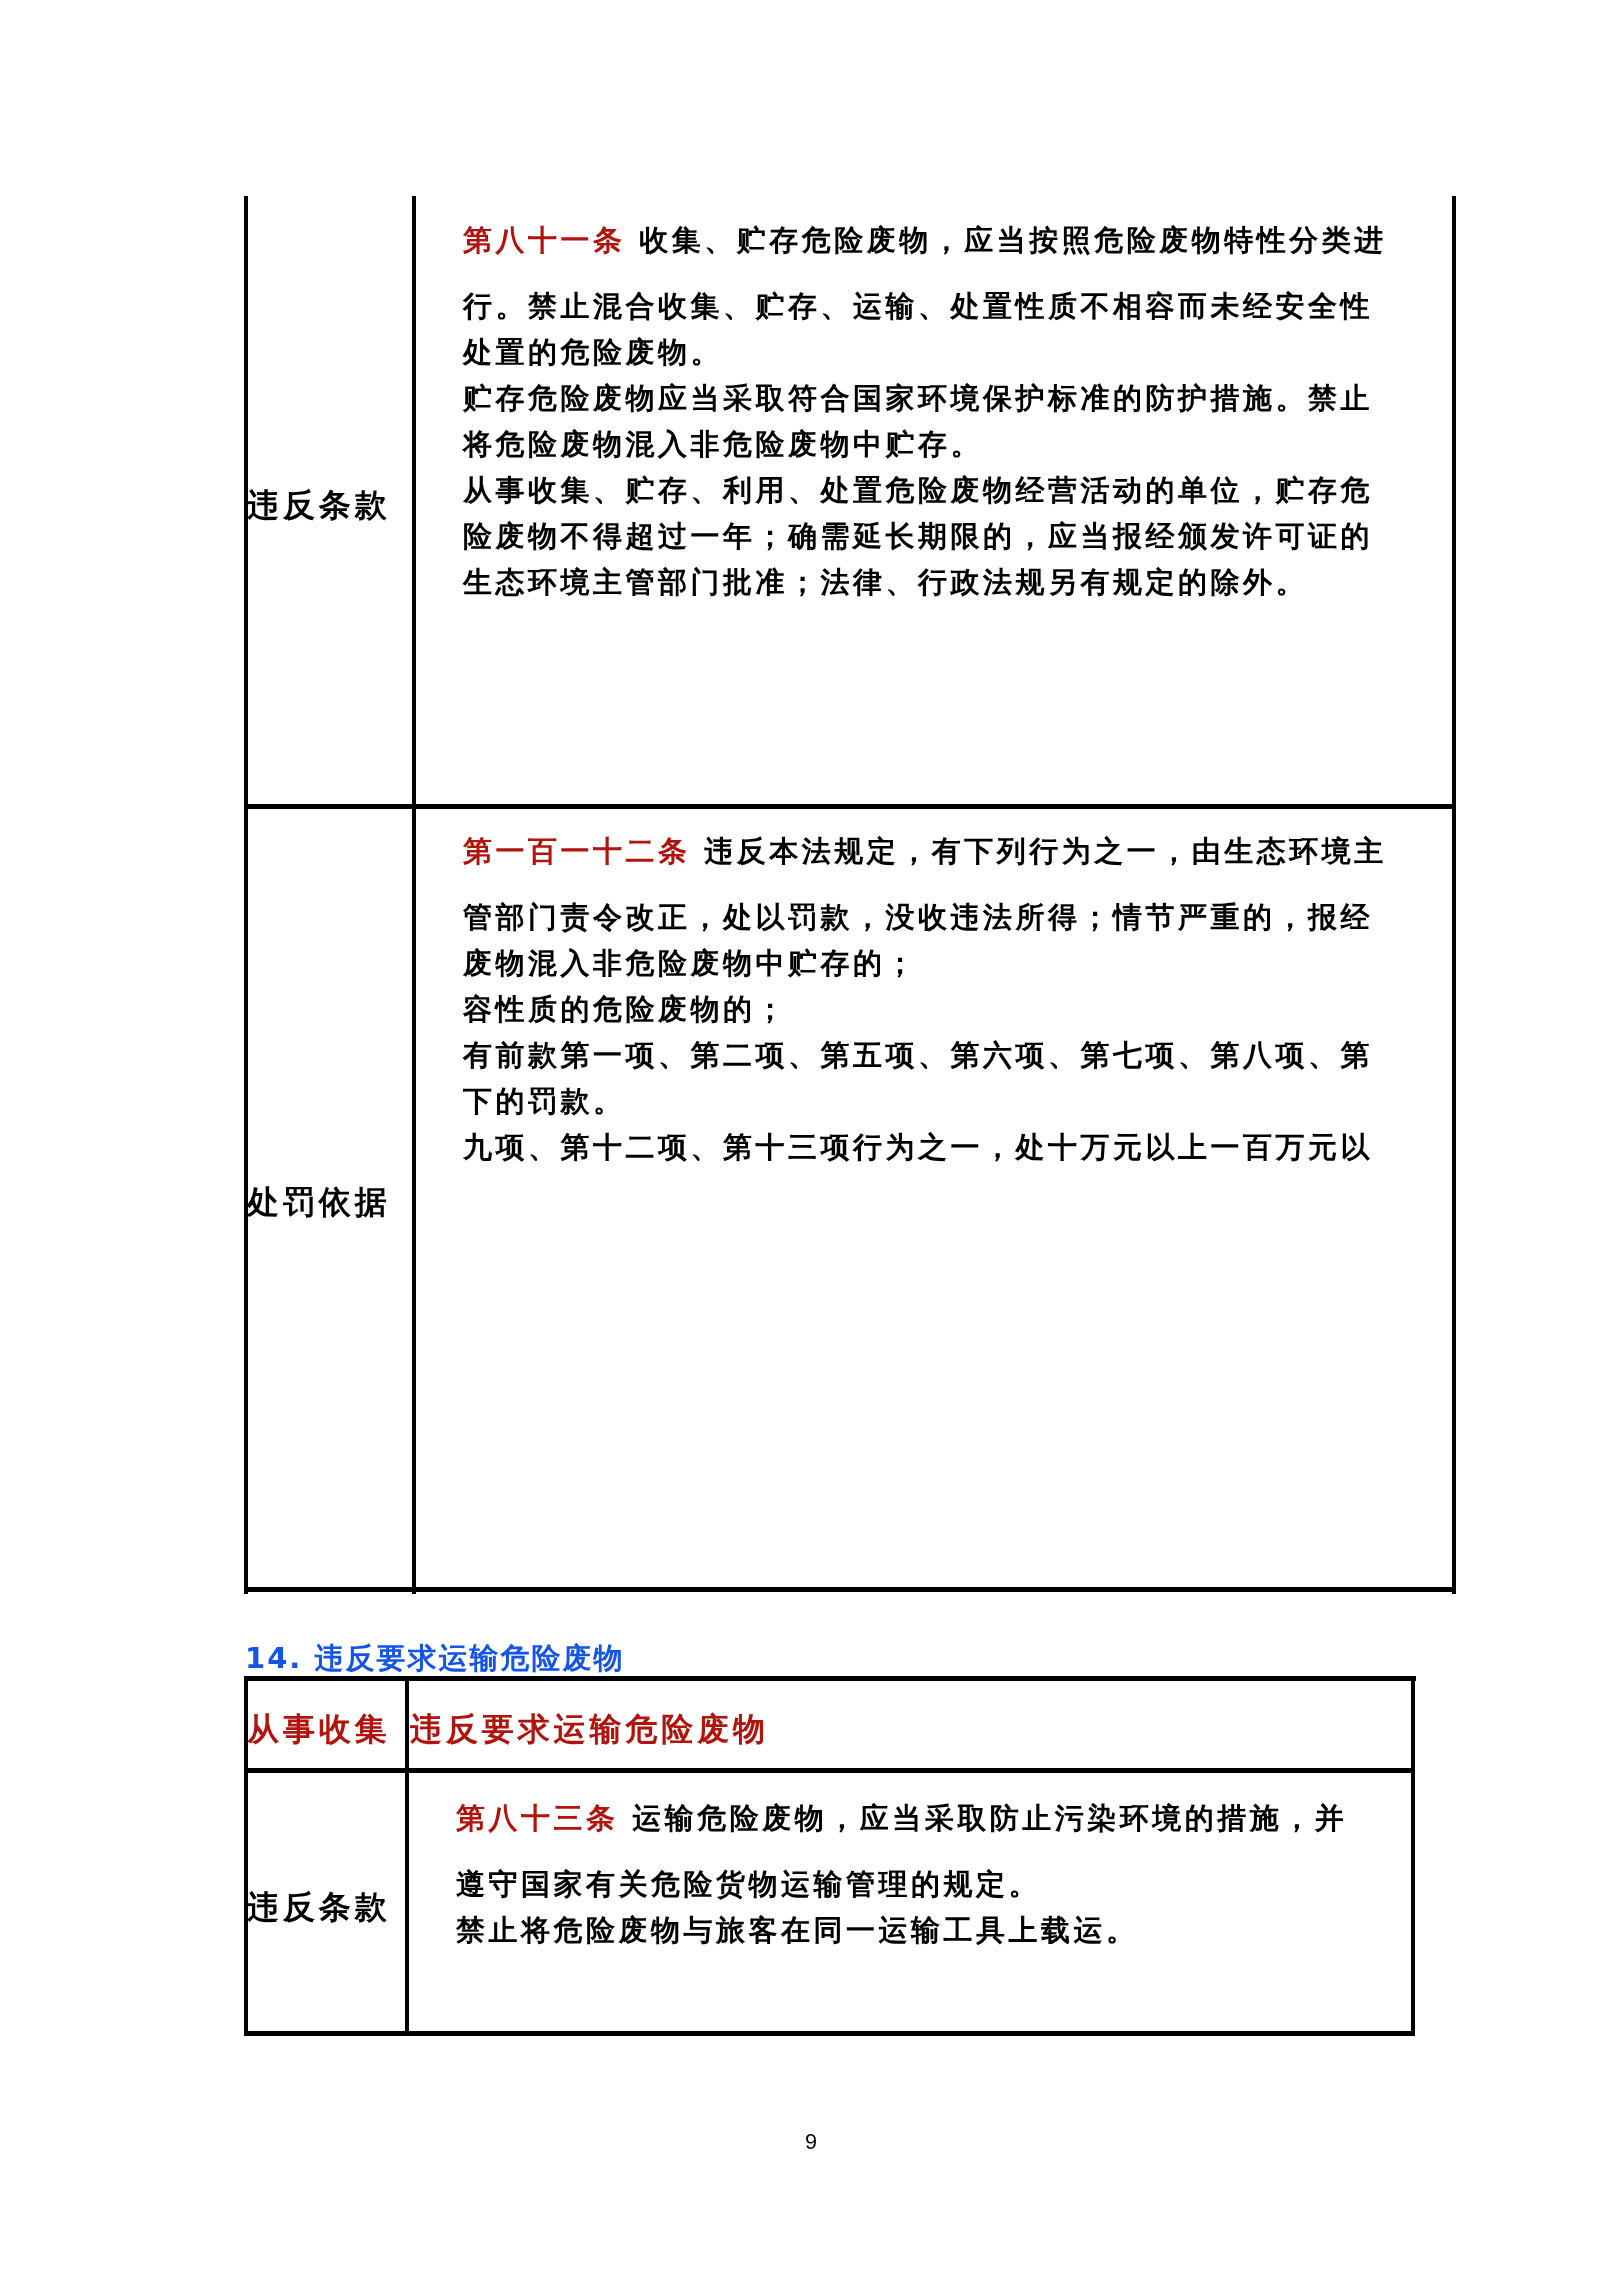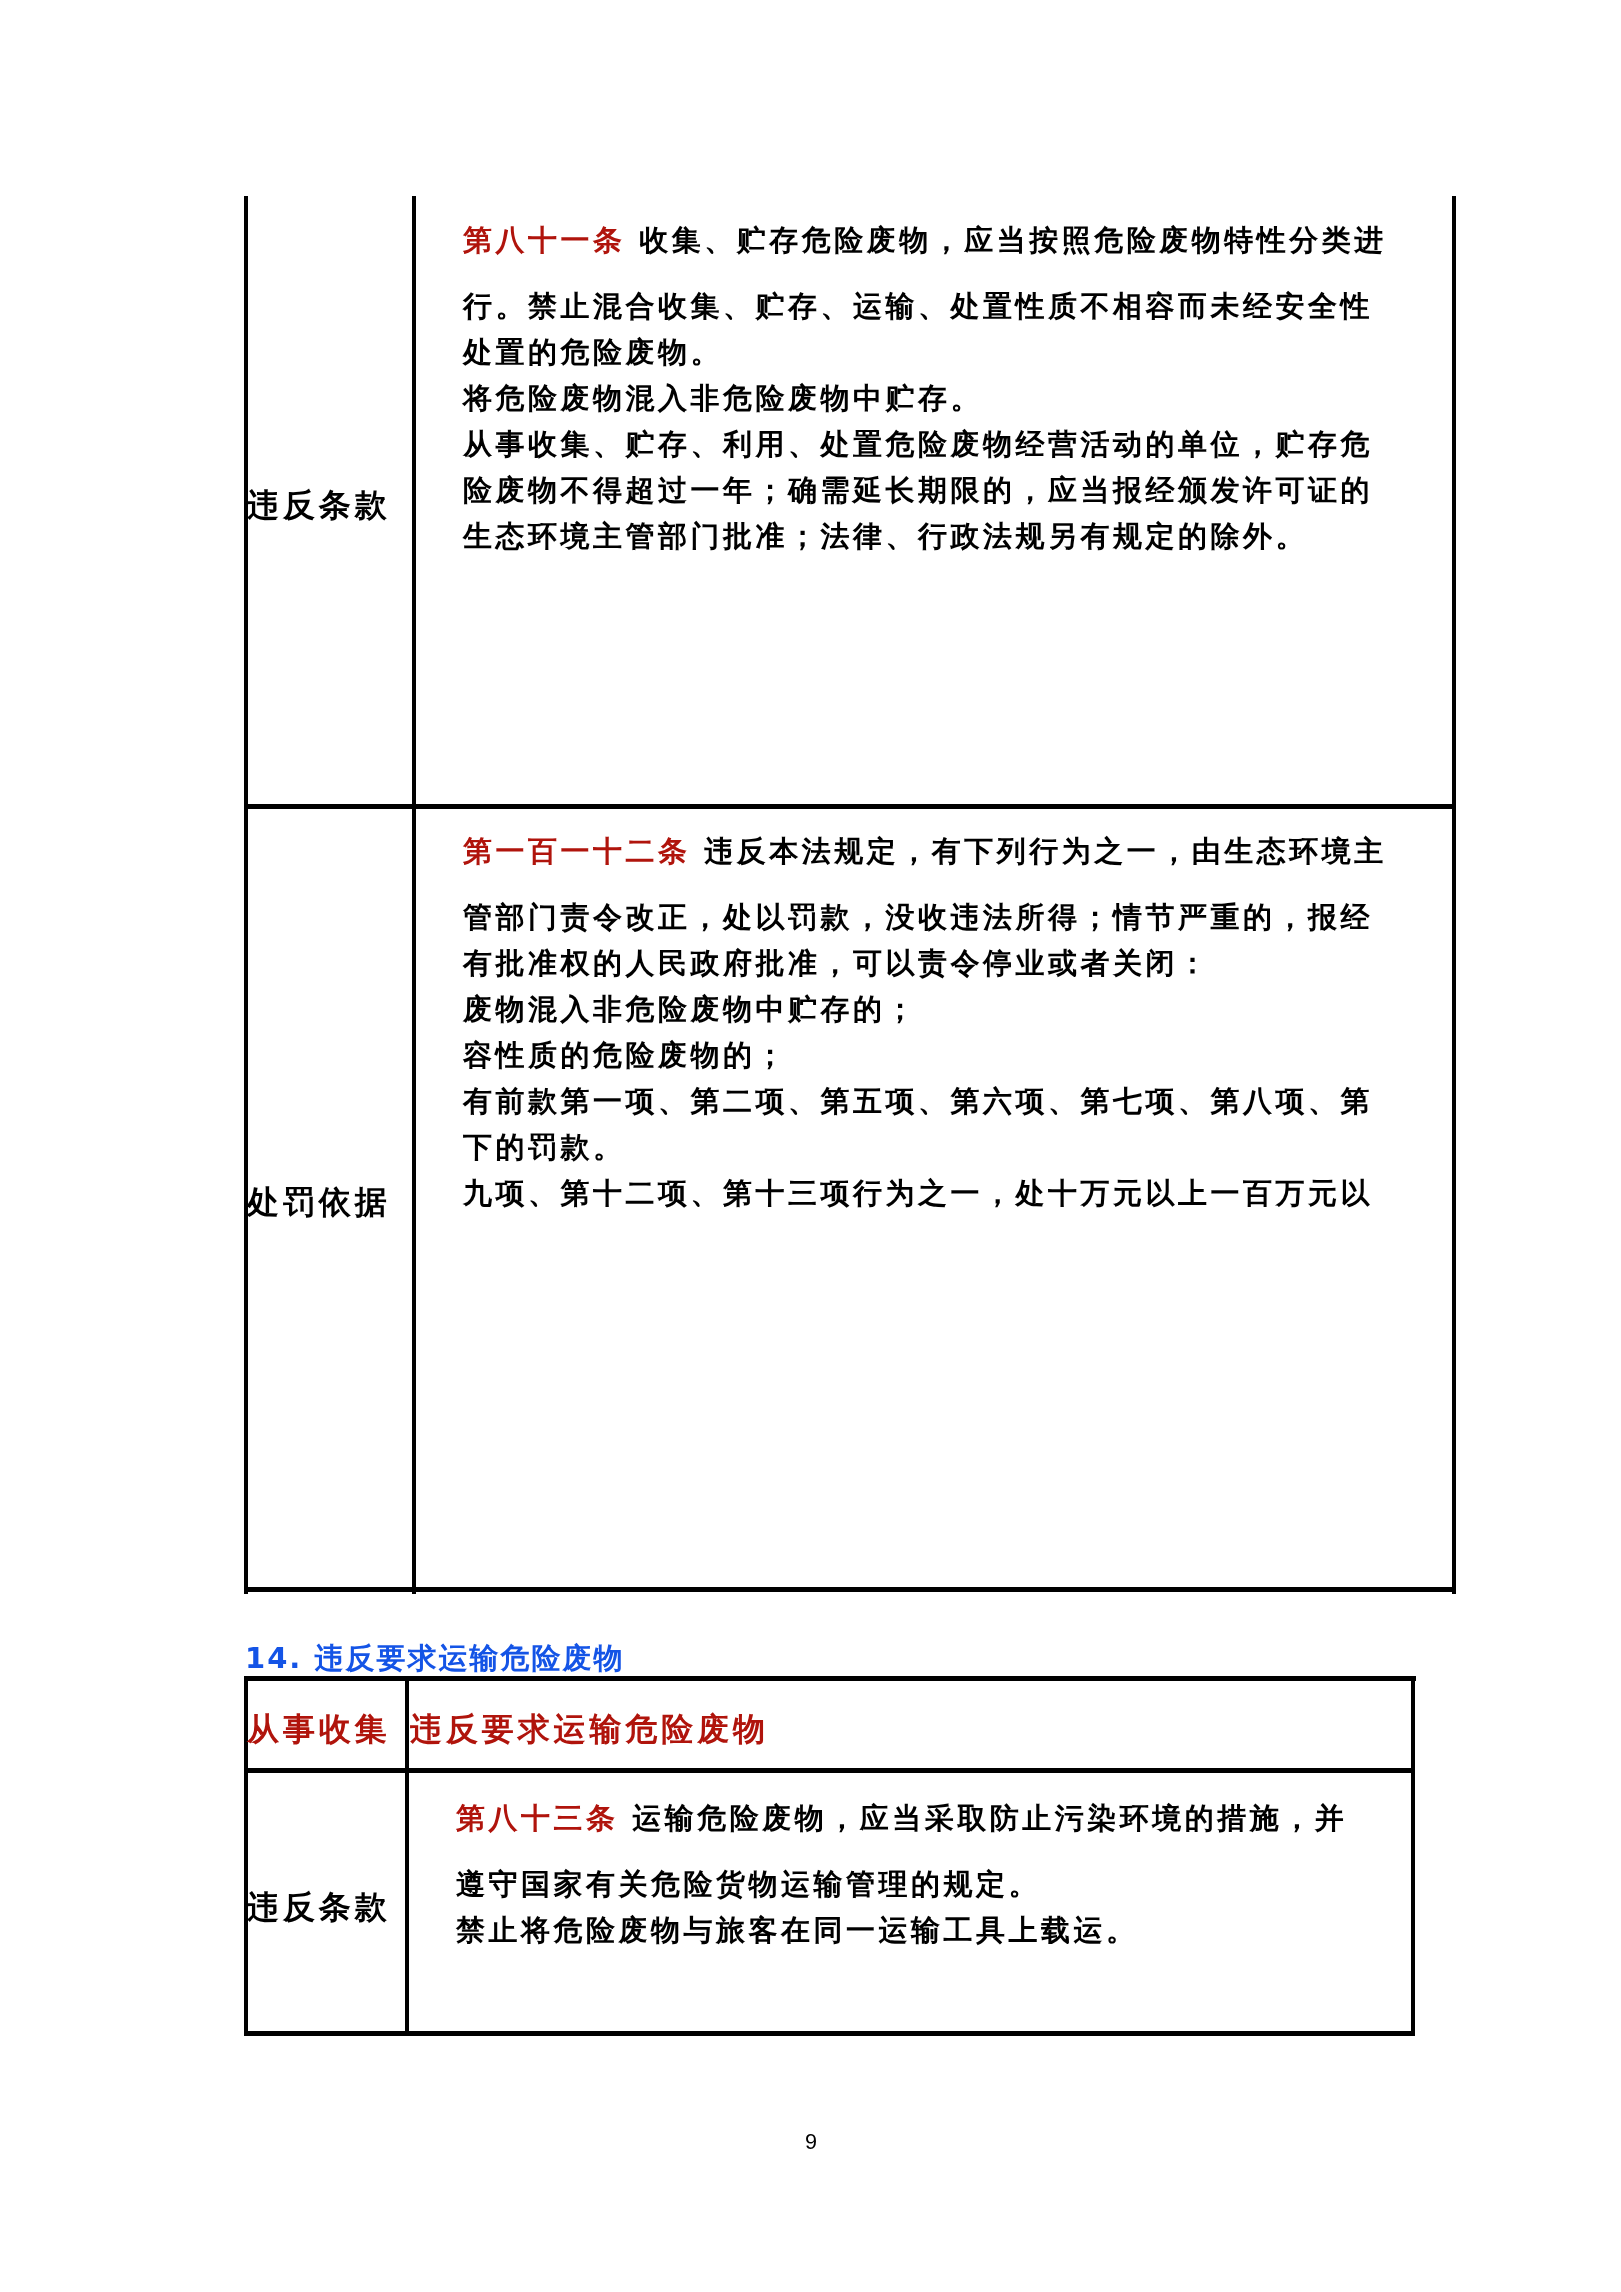--- a/index.html
+++ b/index.html
@@ -27,31 +27,31 @@
 <div class="vline" style="left:412px; top:196px; height:1398px;"></div>
 <div class="vline" style="left:1452px; top:196px; height:1398px;"></div>
 <div class="hline" style="left:244px; top:804px; width:1211px;"></div>
 <div class="hline" style="left:244px; top:1587px; width:1211px;"></div>
 
 <div class="label" style="left:247px; top:484px;">违反条款</div>
 <div class="content" style="left:417px; top:217px;">
   <span class="line first"><span class="article">第八十一条</span><span>收集、贮存危险废物，应当按照危险废物特性分类进</span></span>
   <span class="line">行。禁止混合收集、贮存、运输、处置性质不相容而未经安全性</span>
   <span class="line">处置的危险废物。</span>
+  <span class="line">贮存危险废物应当采取符合国家环境保护标准的防护措施。禁止</span>
   <span class="line">将危险废物混入非危险废物中贮存。</span>
   <span class="line">从事收集、贮存、利用、处置危险废物经营活动的单位，贮存危</span>
   <span class="line">险废物不得超过一年；确需延长期限的，应当报经颁发许可证的</span>
   <span class="line">生态环境主管部门批准；法律、行政法规另有规定的除外。</span>
 </div>
 
 <div class="label" style="left:247px; top:1181px;">处罚依据</div>
 <div class="content" style="left:417px; top:828px;">
   <span class="line first"><span class="article">第一百一十二条</span><span>违反本法规定，有下列行为之一，由生态环境主</span></span>
   <span class="line">管部门责令改正，处以罚款，没收违法所得；情节严重的，报经</span>
-  <span class="line">有批准权的人民政府批准，可以责令停业或者关闭：</span>
   <span class="line">废物混入非危险废物中贮存的；</span>
   <span class="line">容性质的危险废物的；</span>
   <span class="line">有前款第一项、第二项、第五项、第六项、第七项、第八项、第</span>
   <span class="line">下的罚款。</span>
   <span class="line">九项、第十二项、第十三项行为之一，处十万元以上一百万元以</span>
 </div>
 
 <div class="heading blue" style="left:245px; top:1639px;">14. 违反要求运输危险废物</div>
 
 <div class="hline" style="left:244px; top:1676px; width:1172px;"></div>

